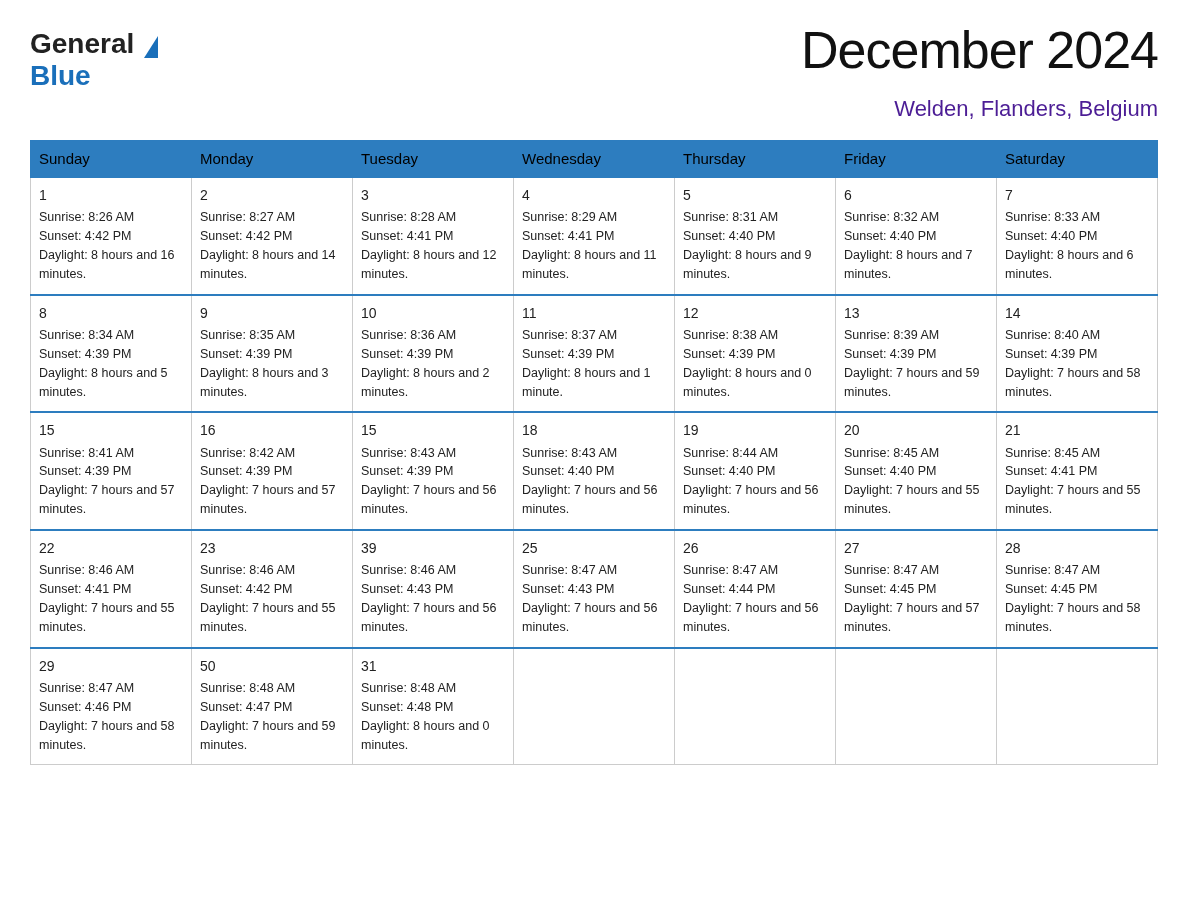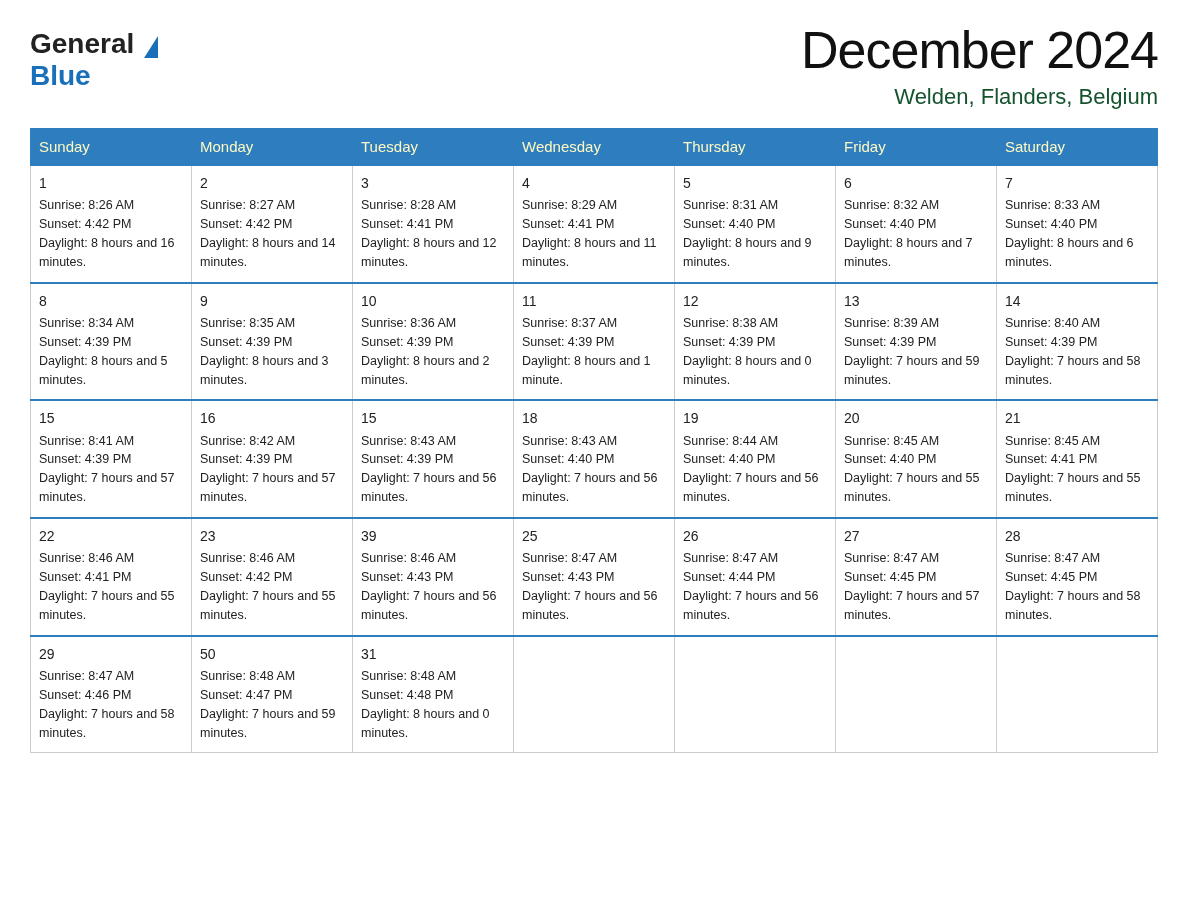--- a/index.html
+++ b/index.html
@@ -54,32 +54,32 @@
       text-align: right;
     }
     .month-title {
       font-size: 52px;
       font-weight: normal;
       color: #111;
       letter-spacing: -1px;
     }
     .location-title {
       font-size: 22px;
-      color: #14532d;
-      font-weight: normal;
-      margin-top: 4px;
+      color: #4c1d95;
+      font-weight: normal;
+      margin-top: 16px;
     }
     table {
       width: 100%;
       border-collapse: collapse;
       table-layout: fixed;
     }
     thead tr th {
       background: #2d7dbf;
-      color: #fef9c3;
+      color: #000000;
       font-size: 15px;
       font-weight: normal;
       padding: 9px 8px;
       text-align: left;
       border: 1px solid #2d7dbf;
     }
     tbody tr td {
       vertical-align: top;
       padding: 7px 8px 10px 8px;
       font-size: 13px;

